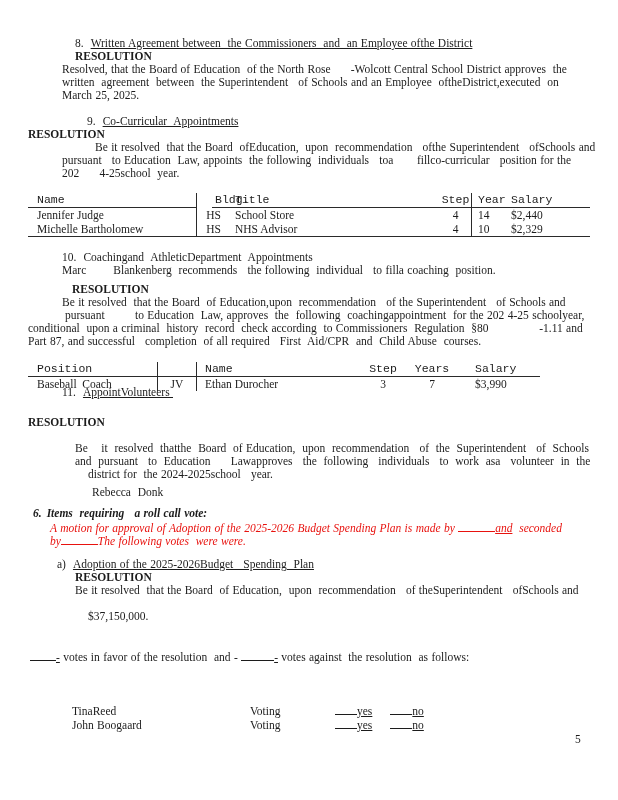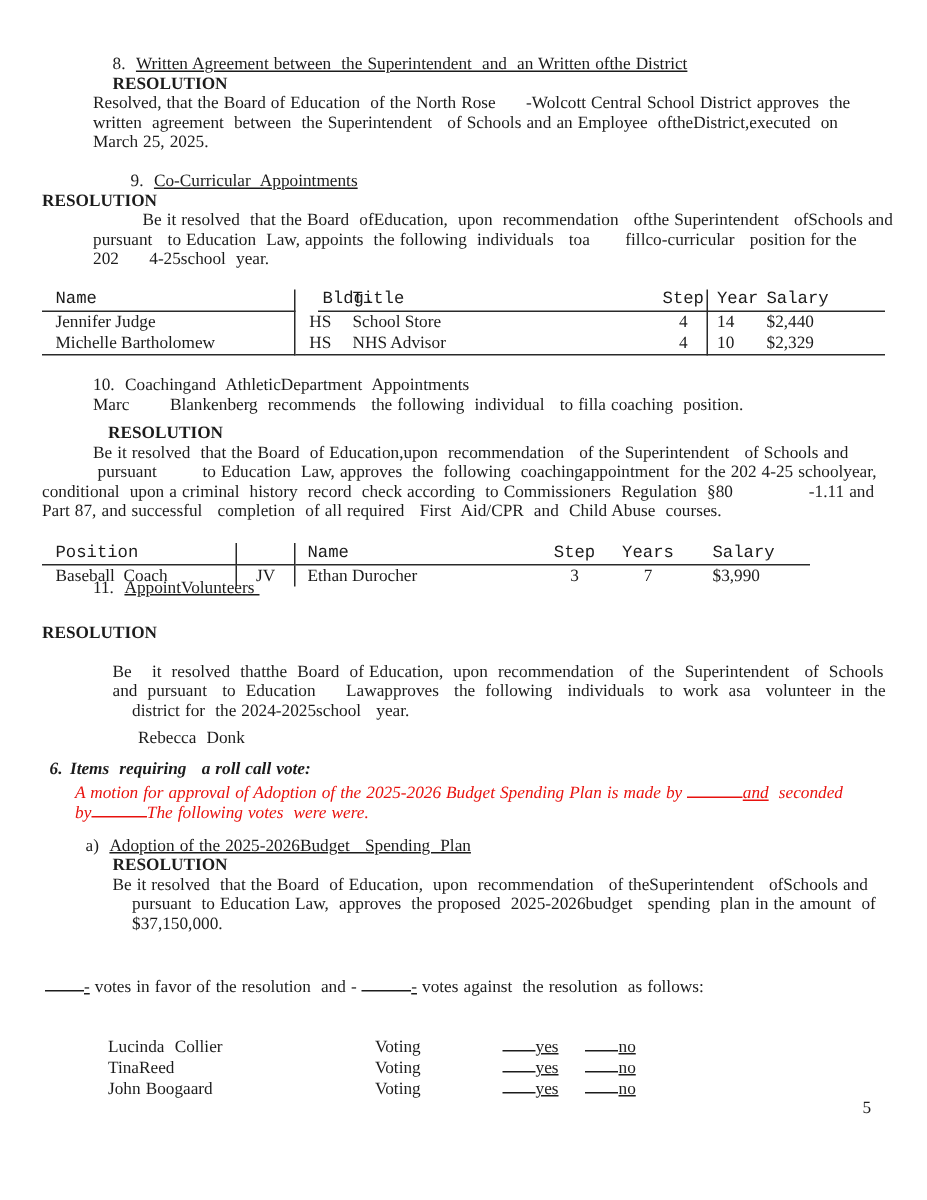--- a/index.html
+++ b/index.html
@@ -39,21 +39,21 @@
 
   .vname  { display:inline-block; width:178px; }
   .vlabel { display:inline-block; width:85px; }
   .g18 { margin-left:18px; }
 </style>
 </head>
 <body>
 
 <div class="page">
 
-  <div class="ln" style="left:75px;top:37px"><span>8.</span><span class="ut gap">Written Agreement between  the Superintendent  and  an Written ofthe District</span></div>
+  <div class="ln" style="left:75px;top:37px"><span>8.</span><span class="ut gap">Written Agreement between  the Commissioners  and  an Employee ofthe District</span></div>
   <div class="ln b" style="left:75px;top:50px">RESOLUTION</div>
   <div class="ln" style="left:62px;top:63px">Resolved, that the Board of Education  of the North Rose      -Wolcott Central School District approves  the</div>
   <div class="ln" style="left:62px;top:76px">written  agreement  between  the Superintendent   of Schools and an Employee  oftheDistrict,executed  on</div>
   <div class="ln" style="left:62px;top:89px">March 25, 2025.</div>
 
   <div class="ln" style="left:87px;top:115px"><span>9.</span><span class="ut gap">Co-Curricular  Appointments</span></div>
   <div class="ln b" style="left:28px;top:128px">RESOLUTION</div>
   <div class="ln" style="left:95px;top:141px">Be it resolved  that the Board  ofEducation,  upon  recommendation   ofthe Superintendent   ofSchools and</div>
   <div class="ln" style="left:62px;top:154px">pursuant   to Education  Law, appoints  the following  individuals   toa       fillco-curricular   position for the</div>
   <div class="ln" style="left:62px;top:167px">202      4-25school  year.</div>
@@ -112,24 +112,22 @@
   <div class="ln" style="left:88px;top:468px">district for  the 2024-2025school   year.</div>
   <div class="ln" style="left:92px;top:486px">Rebecca  Donk</div>
 
   <div class="ln bi" style="left:33px;top:507px"><span>6.</span><span style="margin-left:5px">Items  requiring   a roll call vote:</span></div>
   <div class="ln red" style="left:50px;top:520px"><span>A motion for approval of Adoption of the 2025-2026 Budget Spending Plan is made by </span><span class="bl redbl" style="width:37px"></span><span class="uv">and</span><span>  seconded</span></div>
   <div class="ln red" style="left:50px;top:533px"><span>by</span><span class="bl redbl" style="width:37px"></span><span>The following votes  were were.</span></div>
 
   <div class="ln" style="left:57px;top:558px"><span>a)</span><span class="ut gap">Adoption of the 2025-2026Budget   Spending  Plan</span></div>
   <div class="ln b" style="left:75px;top:571px">RESOLUTION</div>
   <div class="ln" style="left:75px;top:584px">Be it resolved  that the Board  of Education,  upon  recommendation   of theSuperintendent   ofSchools and</div>
-  <div class="ln" style="left:88px;top:597px">pursuant  to Education Law,  approves  the proposed  2025-2026budget   spending  plan in the amount  of</div>
   <div class="ln" style="left:88px;top:610px">$37,150,000.</div>
 
   <div class="ln" style="left:30px;top:649px"><span class="bl" style="width:26px"></span><span class="uv">-</span><span> votes in favor of the resolution  and - </span><span class="bl" style="width:33px"></span><span class="uv">-</span><span> votes against  the resolution  as follows:</span></div>
 
-  <div class="ln" style="left:72px;top:689px"><span class="vname">Lucinda  Collier</span><span class="vlabel">Voting</span><span class="bl" style="width:22px"></span><span class="uv">yes</span><span class="bl g18" style="width:22px"></span><span class="uv">no</span></div>
   <div class="ln" style="left:72px;top:703px"><span class="vname">TinaReed</span><span class="vlabel">Voting</span><span class="bl" style="width:22px"></span><span class="uv">yes</span><span class="bl g18" style="width:22px"></span><span class="uv">no</span></div>
   <div class="ln" style="left:72px;top:717px"><span class="vname">John Boogaard</span><span class="vlabel">Voting</span><span class="bl" style="width:22px"></span><span class="uv">yes</span><span class="bl g18" style="width:22px"></span><span class="uv">no</span></div>
 
   <div class="ln" style="left:575px;top:733px">5</div>
 
 </div>
 
 </body></html>

